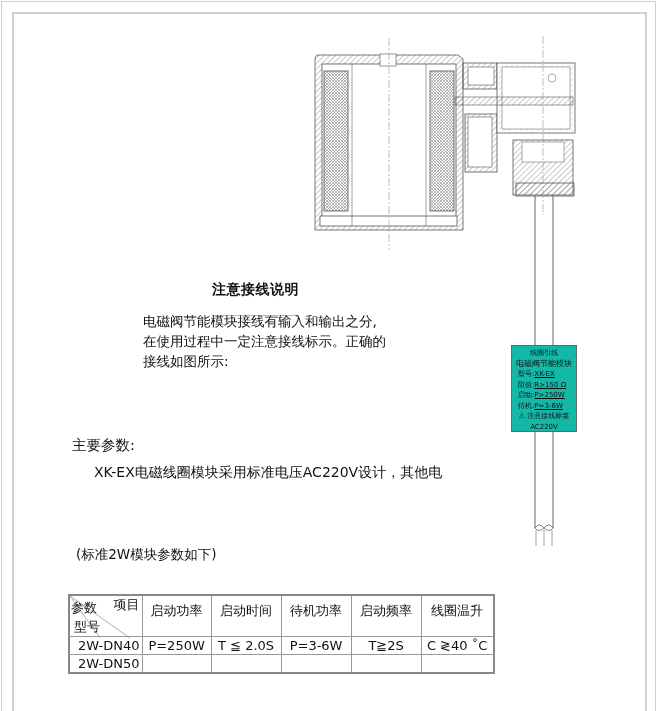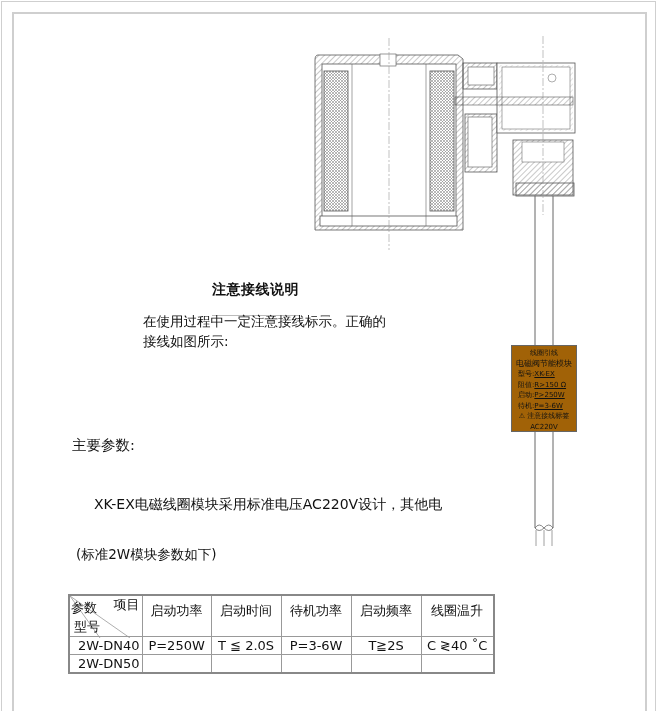--- a/index.html
+++ b/index.html
@@ -10,36 +10,36 @@
   .inner-frame { position: absolute; left: 12px; top: 12px; width: 635px; height: 720px;
                  border: 2px solid #cfcfcf; box-sizing: border-box; }
   .drawing { position: absolute; left: 0; top: 0; }
   .title { position: absolute; left: 212px; top: 281px; font-size: 14px; font-weight: bold;
            letter-spacing: 0.5px; border-bottom: 1px solid #bbb; padding-bottom: 16px; }
   .intro { position: absolute; left: 143px; top: 311px; width: 290px; font-size: 13.5px;
            line-height: 20px; }
   .intro div { white-space: nowrap; }
   .params-heading { position: absolute; left: 72px; top: 436px; font-size: 14.5px; }
   .params-body { position: absolute; left: 64px; top: 462px; font-size: 14px; line-height: 21px; width: 420px; }
-  .params-body .l1 { padding-left: 30px; white-space: nowrap; margin-top: 32px; }
+  .params-body .l1 { padding-left: 30px; white-space: nowrap; }
   .params-body .l2 { padding-left: 14px; }
   .params-note { position: absolute; left: 76px; top: 514px; font-size: 13.5px; margin-top: 32px; }
   table.spec { position: absolute; left: 68px; top: 594px; border-collapse: collapse;
                border: 2px solid #888; font-size: 13px; }
   table.spec td { border: 1px solid #999; padding: 0 2px; height: 17px; text-align: center; white-space: nowrap; }
   table.spec td.model { text-align: left; padding-left: 8px; }
   .hdr-cell { position: relative; width: 56px; height: 40px !important; padding: 0 !important; }
   .hdr-cell svg { position: absolute; left: 0; top: 0; }
   .hdr-cell .tr { position: absolute; right: 2px; top: 0px; font-size: 13px; }
   .hdr-cell .tl { position: absolute; left: 1px; top: 3px; font-size: 13px; }
   .hdr-cell .bl { position: absolute; left: 4px; bottom: 0px; font-size: 13px; }
   td.colh { vertical-align: top; padding-top: 6px !important; height: 34px !important; }
   .w2 { width: 64px; } .w3 { width: 65px; } .w4 { width: 65px; } .w5 { width: 65px; } .w6 { width: 67px; }
   .label-box { position: absolute; left: 511px; top: 345px; width: 66px; height: 87px;
-               border: 1px solid #666; background: #a16207; box-sizing: border-box;
+               border: 1px solid #666; background: #14b8a6; box-sizing: border-box;
                font-size: 7px; text-align: center; line-height: 10.5px; padding-top: 2px; }
   .label-box .lb-title { font-size: 8px; }
   .label-box .lb-row { text-align: left; padding-left: 6px; }
   .label-box .lb-row span.v { text-decoration: underline; }
 </style>
 </head>
 <body>
 
 <div class="outer-frame"></div>
 <div class="inner-frame"></div>
@@ -103,20 +103,21 @@
   <div class="lb-row"><span>型号:</span><span class="v">XK-EX</span></div>
   <div class="lb-row"><span>阻值:</span><span class="v">R&gt;150 Ω</span></div>
   <div class="lb-row"><span>启动:</span><span class="v">P&gt;250W</span></div>
   <div class="lb-row"><span>待机:</span><span class="v">P=3-6W</span></div>
   <div><span>⚠</span> <span>注意接线标签</span></div>
   <div>AC220V</div>
 </div>
 
 <div class="title">注意接线说明</div>
 <div class="intro">
+  <div>电磁阀节能模块接线有输入和输出之分,</div>
   <div>在使用过程中一定注意接线标示。正确的</div>
   <div>接线如图所示:</div>
 </div>
 
 <div class="params-heading">主要参数:</div>
 <div class="params-body">
   <div class="l1">XK-EX电磁线圈模块采用标准电压AC220V设计，其他电</div>
 </div>
 <div class="params-note">(标准2W模块参数如下)</div>
 

